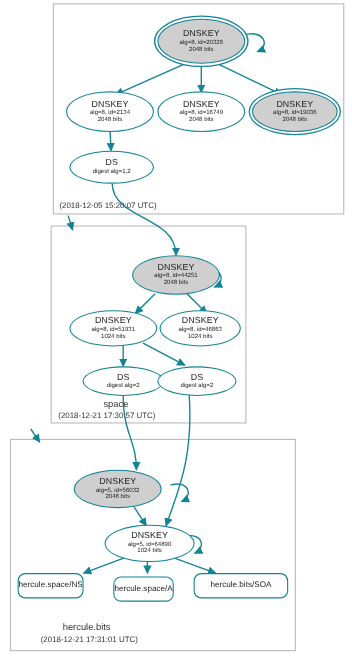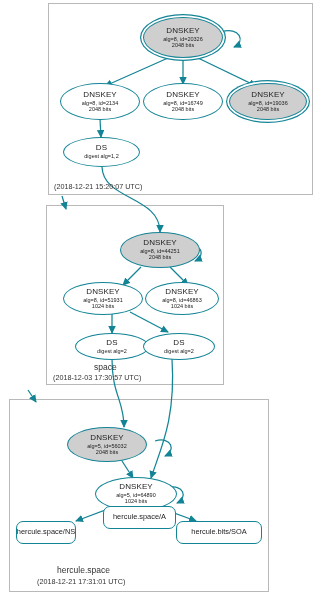--- a/index.html
+++ b/index.html
@@ -113,21 +113,21 @@
     <div class="n-sub">alg=8, id=19036</div>
     <div class="n-sub">2048 bits</div>
   </div>
 
   <div class="node ell" style="left:63px;top:137px;width:77px;height:30px;">
     <div class="n-title">DS</div>
     <div class="n-sub">digest alg=1,2</div>
   </div>
 
   <div class="zone-label" style="left:56px;top:172px;"></div>
-  <div class="zone-time" style="left:54px;top:182px;">(2018-12-21 15:20:07 UTC)</div>
+  <div class="zone-time" style="left:54px;top:182px;">(2018-12-05 15:20:07 UTC)</div>
 
   <div class="node ell shaded" style="left:120px;top:232px;width:80px;height:36px;">
     <div class="n-title">DNSKEY</div>
     <div class="n-sub">alg=8, id=44251</div>
     <div class="n-sub">2048 bits</div>
   </div>
 
   <div class="node ell" style="left:63px;top:282px;width:80px;height:33px;">
     <div class="n-title">DNSKEY</div>
     <div class="n-sub">alg=8, id=51931</div>
@@ -144,42 +144,42 @@
     <div class="n-title">DS</div>
     <div class="n-sub">digest alg=2</div>
   </div>
 
   <div class="node ell" style="left:143px;top:333px;width:72px;height:27px;">
     <div class="n-title">DS</div>
     <div class="n-sub">digest alg=2</div>
   </div>
 
   <div class="zone-label" style="left:54px;top:362px;">space</div>
-  <div class="zone-time" style="left:53px;top:373px;">(2018-12-03 17:30:57 UTC)</div>
+  <div class="zone-time" style="left:53px;top:373px;">(2018-12-21 17:30:57 UTC)</div>
 
   <div class="node ell shaded" style="left:67px;top:427px;width:80px;height:35px;">
     <div class="n-title">DNSKEY</div>
     <div class="n-sub">alg=5, id=56032</div>
     <div class="n-sub">2048 bits</div>
   </div>
 
   <div class="node ell" style="left:95px;top:477px;width:82px;height:34px;">
     <div class="n-title">DNSKEY</div>
     <div class="n-sub">alg=5, id=64890</div>
     <div class="n-sub">1024 bits</div>
   </div>
 
   <div class="node rrset" style="left:16px;top:521px;width:60px;height:23px;">
     <span class="rr-label">hercule.space/NS</span>
   </div>
 
-  <div class="node rrset" style="left:103px;top:506px;width:73px;height:23px;">
+  <div class="node rrset" style="left:103px;top:524px;width:55px;height:23px;">
     <span class="rr-label">hercule.space/A</span>
   </div>
 
   <div class="node rrset" style="left:176px;top:521px;width:86px;height:23px;">
     <span class="rr-label">hercule.bits/SOA</span>
   </div>
 
-  <div class="zone-label" style="left:17px;top:565px;">hercule.space</div>
+  <div class="zone-label" style="left:17px;top:565px;">hercule.bits</div>
   <div class="zone-time" style="left:16px;top:577px;padding-left:21px;">(2018-12-21 17:31:01 UTC)</div>
 
 </div>
 
 </body></html>

